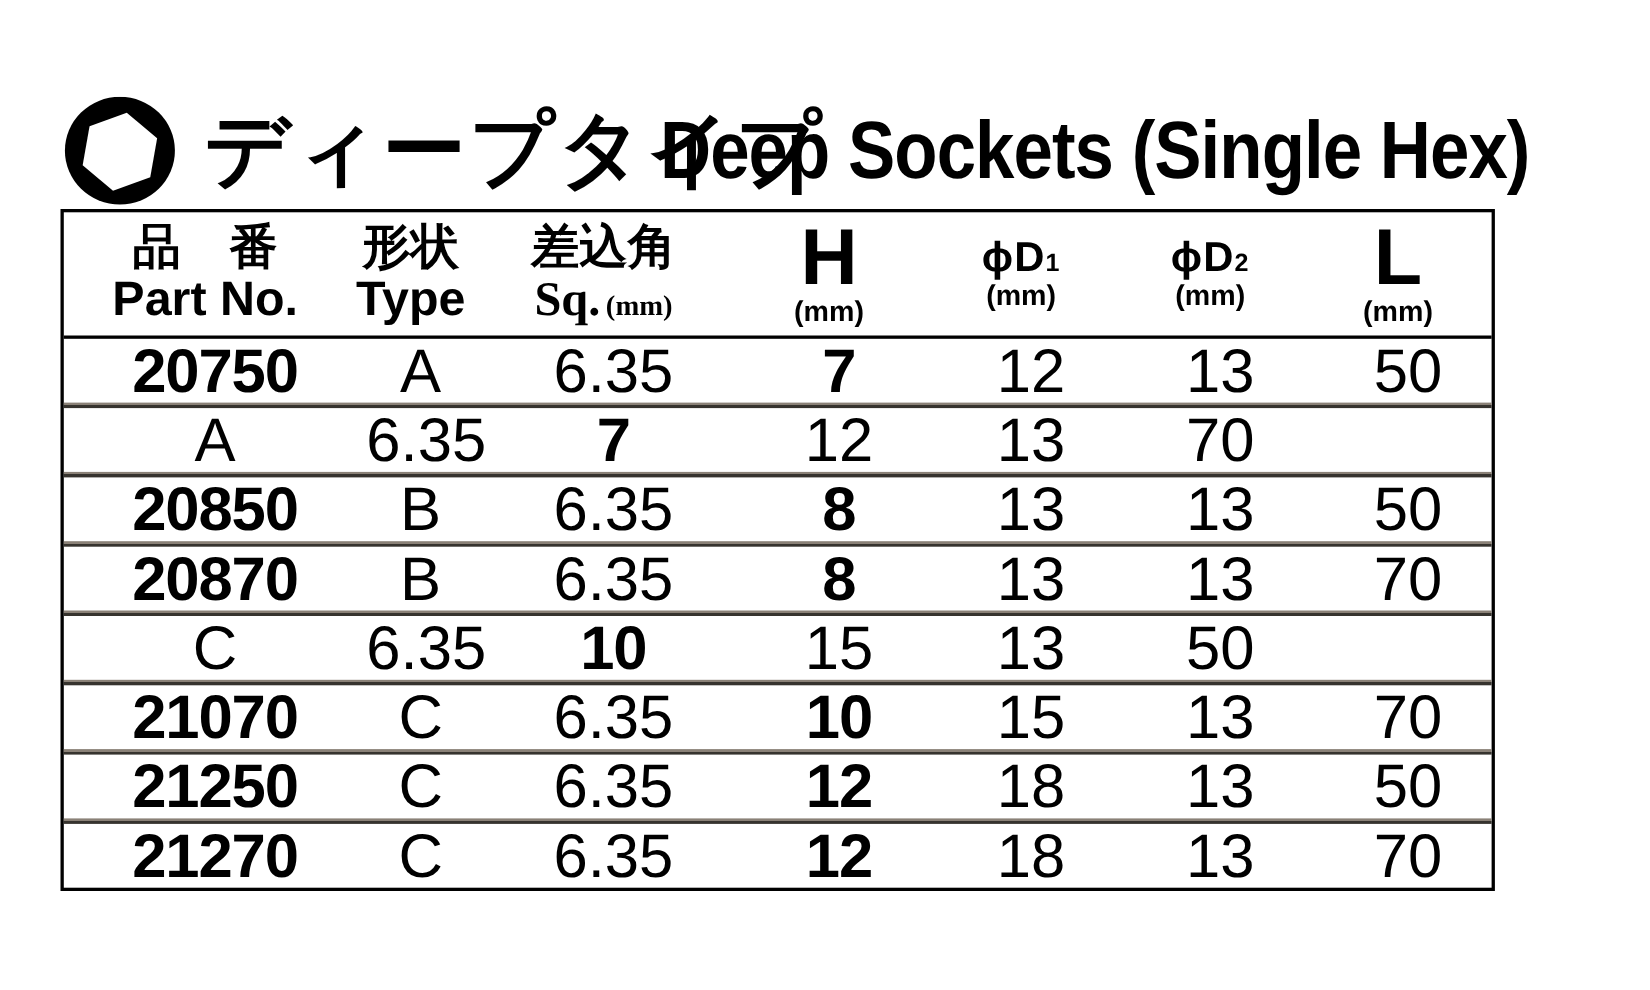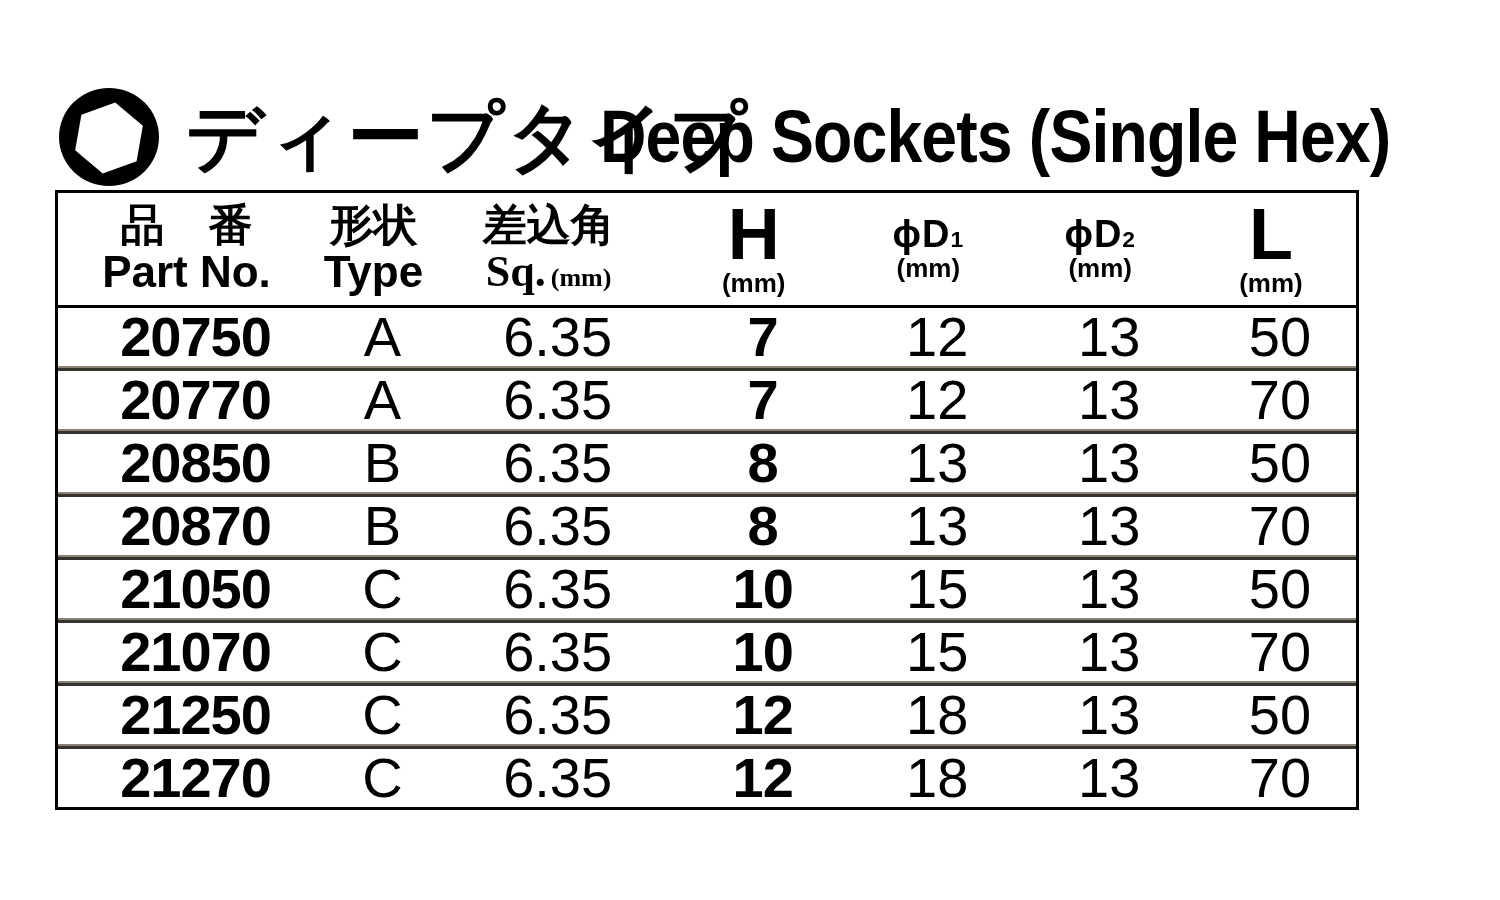--- a/index.html
+++ b/index.html
@@ -115,21 +115,20 @@
       <div class="td">A</div>
       <div class="td">6.35</div>
       <div class="td bold">7</div>
       <div class="td">12</div>
       <div class="td">13</div>
       <div class="td">50</div>
     </div>
     <div class="row-sep"></div>
 
     <div class="tr grid-row">
-      <div class="td bold">20770</div>
       <div class="td">A</div>
       <div class="td">6.35</div>
       <div class="td bold">7</div>
       <div class="td">12</div>
       <div class="td">13</div>
       <div class="td">70</div>
     </div>
     <div class="row-sep"></div>
 
     <div class="tr grid-row">
@@ -148,21 +147,20 @@
       <div class="td">B</div>
       <div class="td">6.35</div>
       <div class="td bold">8</div>
       <div class="td">13</div>
       <div class="td">13</div>
       <div class="td">70</div>
     </div>
     <div class="row-sep"></div>
 
     <div class="tr grid-row">
-      <div class="td bold">21050</div>
       <div class="td">C</div>
       <div class="td">6.35</div>
       <div class="td bold">10</div>
       <div class="td">15</div>
       <div class="td">13</div>
       <div class="td">50</div>
     </div>
     <div class="row-sep"></div>
 
     <div class="tr grid-row">

